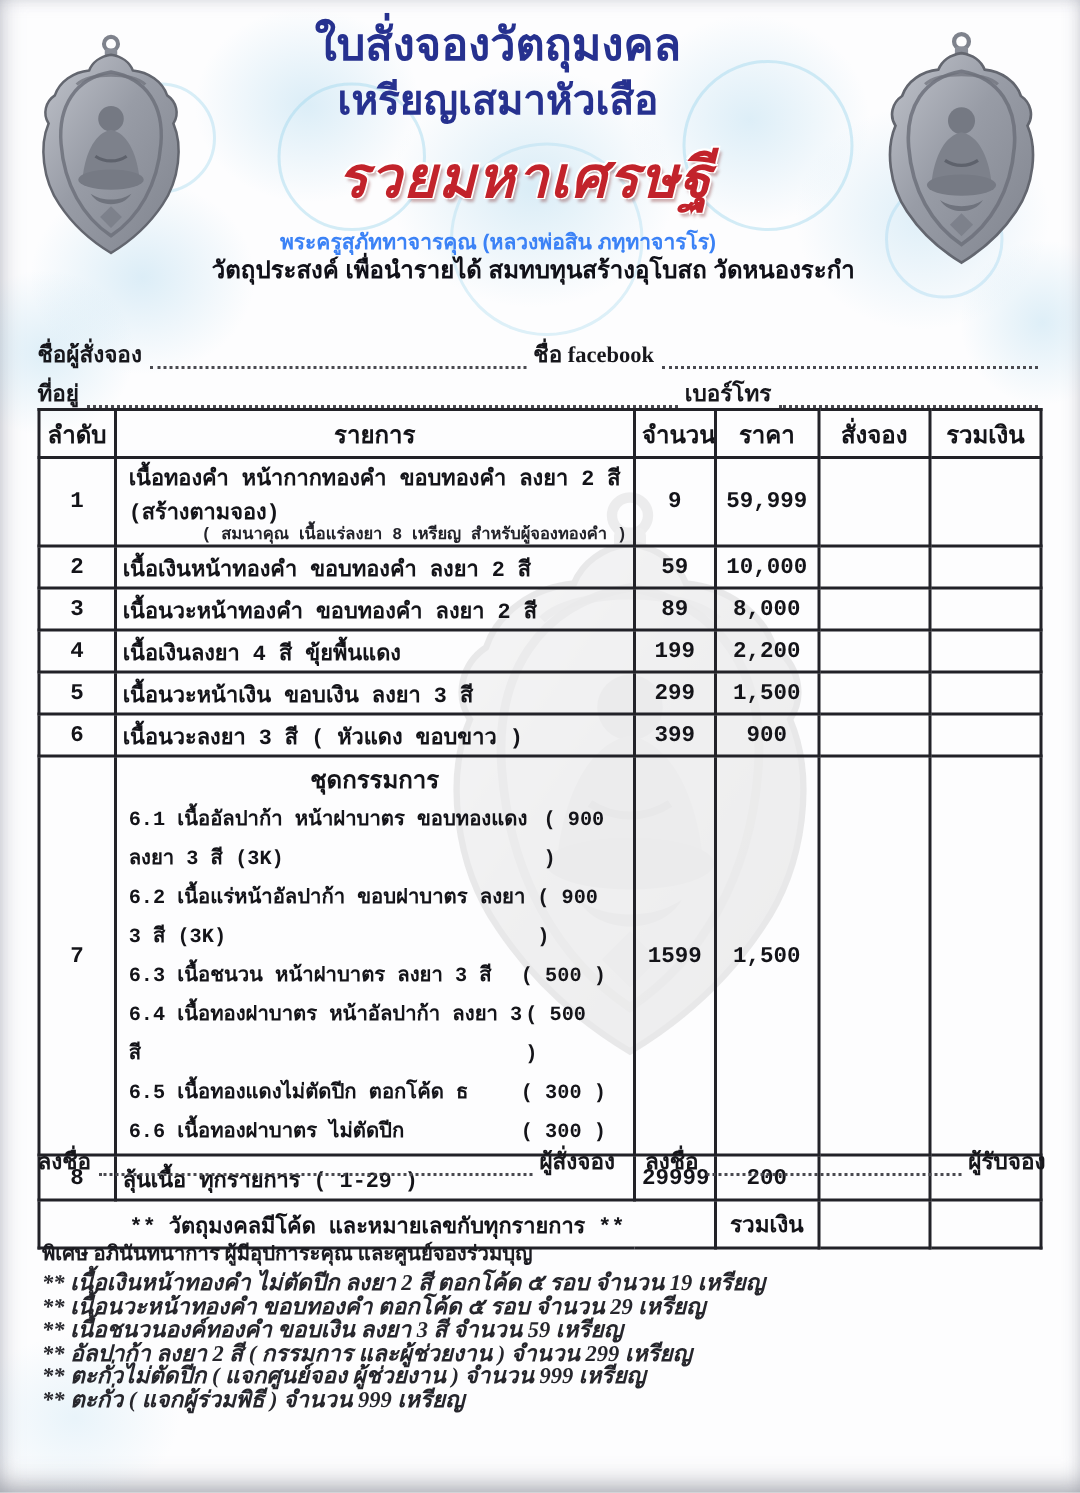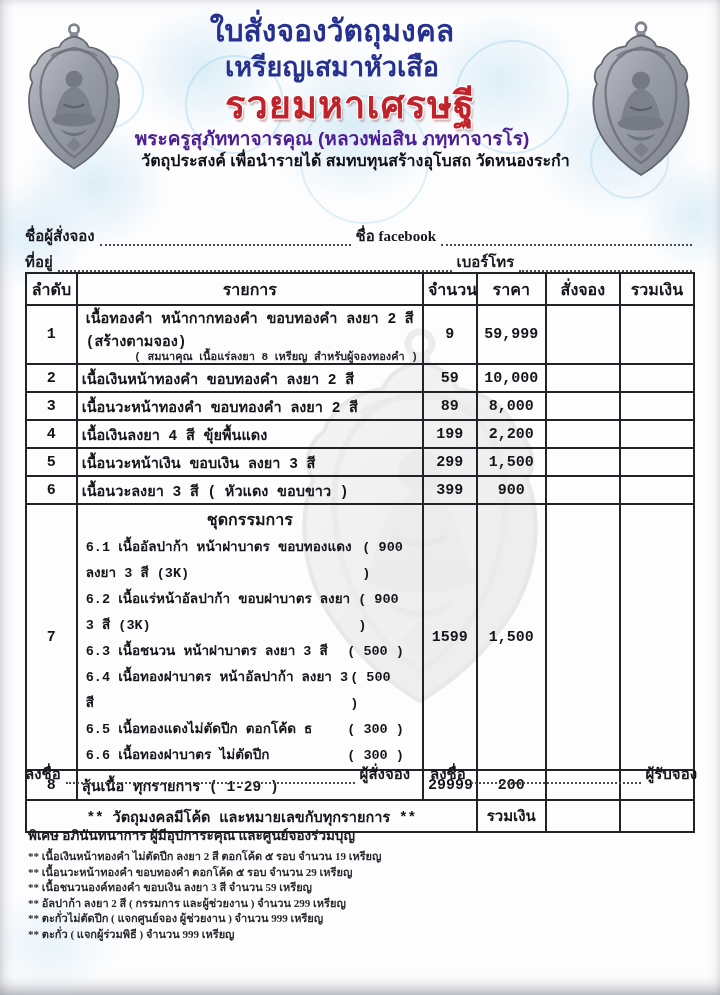--- a/index.html
+++ b/index.html
@@ -30,23 +30,23 @@
   .r5{left:590px;top:120px;width:75px;height:75px;border-color:rgba(160,214,238,.38);}
   
   .medal{position:absolute;pointer-events:none;}
   .medal-left{left:22px;top:22px;width:104px;height:156px;}
   .medal-right{left:586px;top:20px;width:110px;height:165px;}
   .watermark{position:absolute;left:265px;top:325px;width:310px;height:400px;opacity:.13;filter:grayscale(1);pointer-events:none;}
   
   .hdr{position:absolute;left:0;top:14px;width:664px;text-align:center;line-height:1.12;}
   .h1{font-family:"Liberation Sans","DejaVu Sans",sans-serif;font-weight:bold;font-size:30px;color:#26318f;}
   .h2{font-family:"Liberation Sans","DejaVu Sans",sans-serif;font-weight:bold;font-size:27px;color:#26318f;margin-top:4px;}
-  .h3{font-weight:bold;font-size:38px;color:#c2232b;margin-top:2px;letter-spacing:1px;
+  .h3{font-style:italic;font-weight:bold;font-size:38px;color:#c2232b;margin-top:16px;letter-spacing:1px;
       text-shadow:1px 1px 0 #fff,-1px -1px 0 #fff,1px -1px 0 #fff,-1px 1px 0 #fff,2px 3px 2px rgba(120,30,30,.35);padding-left:36px;}
-  .h4{font-family:"Liberation Sans","DejaVu Sans",sans-serif;font-weight:bold;font-size:19px;color:#4c1d95;margin-top:2px;}
+  .h4{font-family:"Liberation Sans","DejaVu Sans",sans-serif;font-weight:bold;font-size:14px;color:#3b82f6;margin-top:14px;}
   .h5{font-family:"Liberation Sans","DejaVu Sans",sans-serif;font-weight:bold;font-size:16px;color:#101018;margin-top:2px;padding-left:47px;}
   
   .fillrow{position:absolute;left:25px;width:672px;display:flex;align-items:flex-end;font-weight:bold;font-size:15px;}
   .f1{top:224px;} .f2{top:250px;}
   .dots{border-bottom:2px dotted #4a4a50;height:13px;margin:0 5px 2px 5px;}
   .grow1{flex:1;} .grow2{flex:1.55;} .grow07{flex:.68;}
   
   .twrap{position:absolute;left:25px;top:272px;width:670px;}
   table.t{border-collapse:collapse;width:670px;table-layout:fixed;background:transparent;}
   .t th,.t td{border:2px solid #222228;font-weight:bold;color:#141419;padding:0 4px;overflow:hidden;font-family:Liberation Mono, monospace;}
@@ -70,21 +70,21 @@
   .foot-note{font-size:14.5px;text-align:center;height:30px;}
   .foot-total{font-size:15px;text-align:center;}
   
   .sig{position:absolute;left:25px;top:762px;width:672px;font-weight:bold;font-size:15px;}
   .sigrow{display:flex;align-items:flex-end;margin-bottom:9px;}
   .sig-left{display:flex;align-items:flex-end;width:385px;}
   .sig-right{display:flex;align-items:flex-end;width:267px;margin-left:20px;}
   
   .fn{position:absolute;left:28px;top:824px;width:640px;}
   .fn-title{font-weight:bold;font-size:13.5px;margin-bottom:3px;color:#1a1a20;}
-  .fn-line{font-weight:bold;font-size:11px;line-height:15.5px;color:#26262c;}
+  .fn-line{font-weight:bold;font-size:15px;line-height:15.5px;color:#26262c;font-style:italic;}
 </style>
 </head>
 <body>
 
 <div class="page">
 
   <div>
     <div class="blob b1"></div>
     <div class="blob b2"></div>
     <div class="blob b3"></div>

